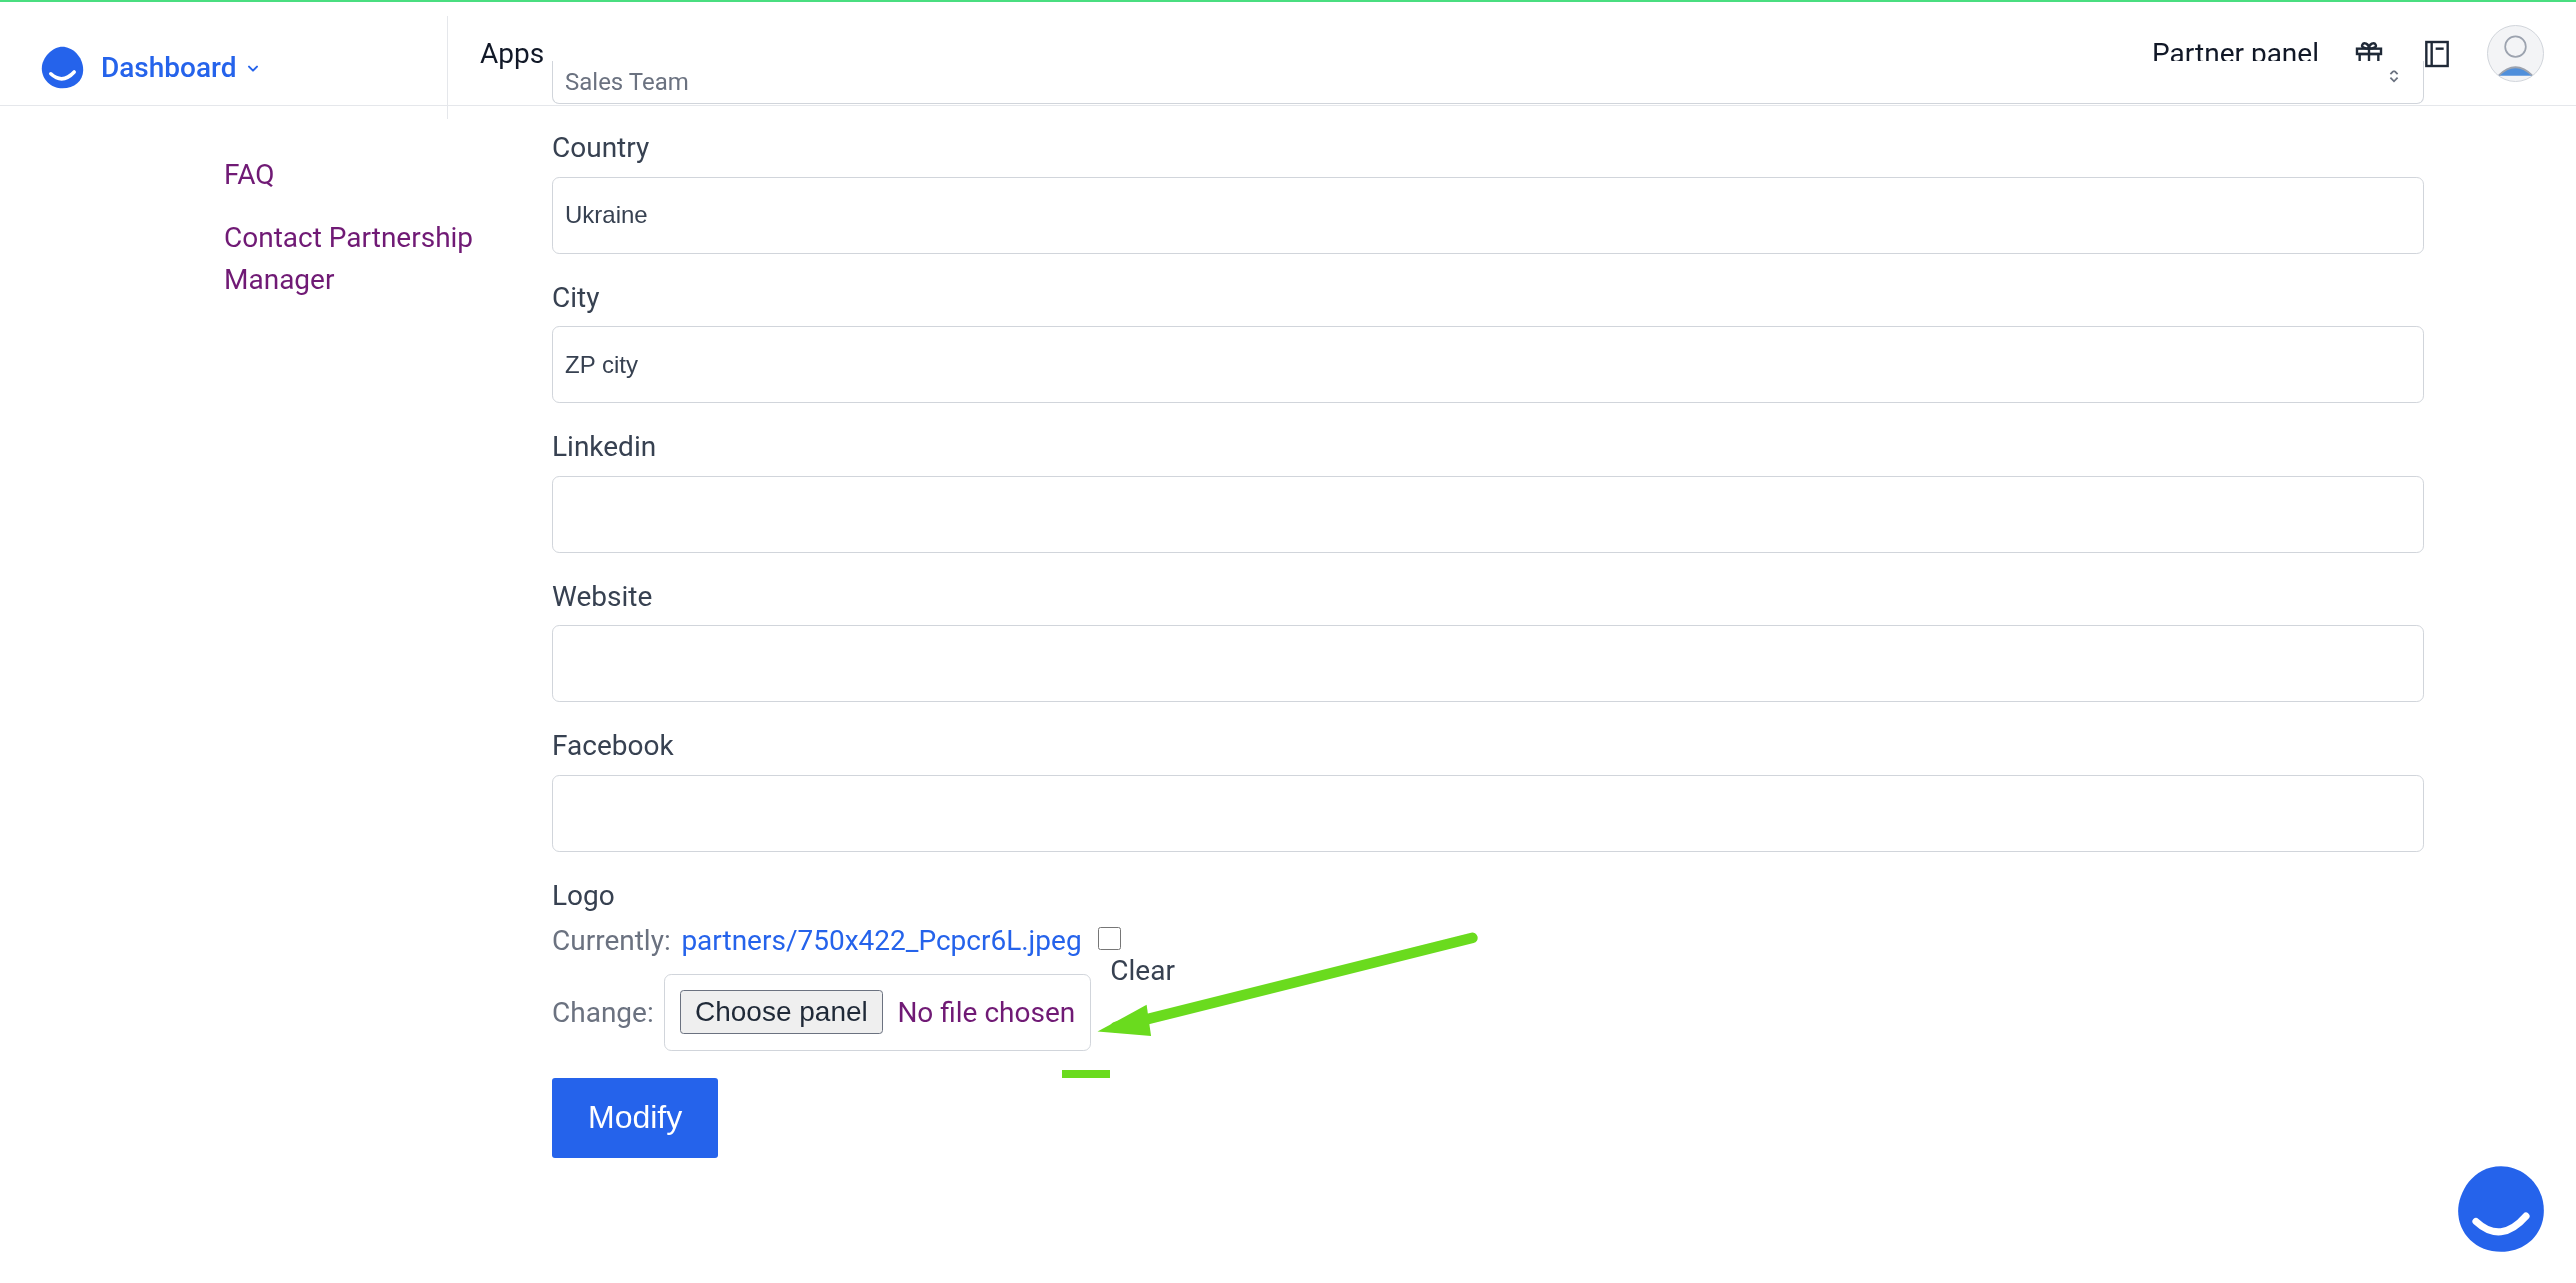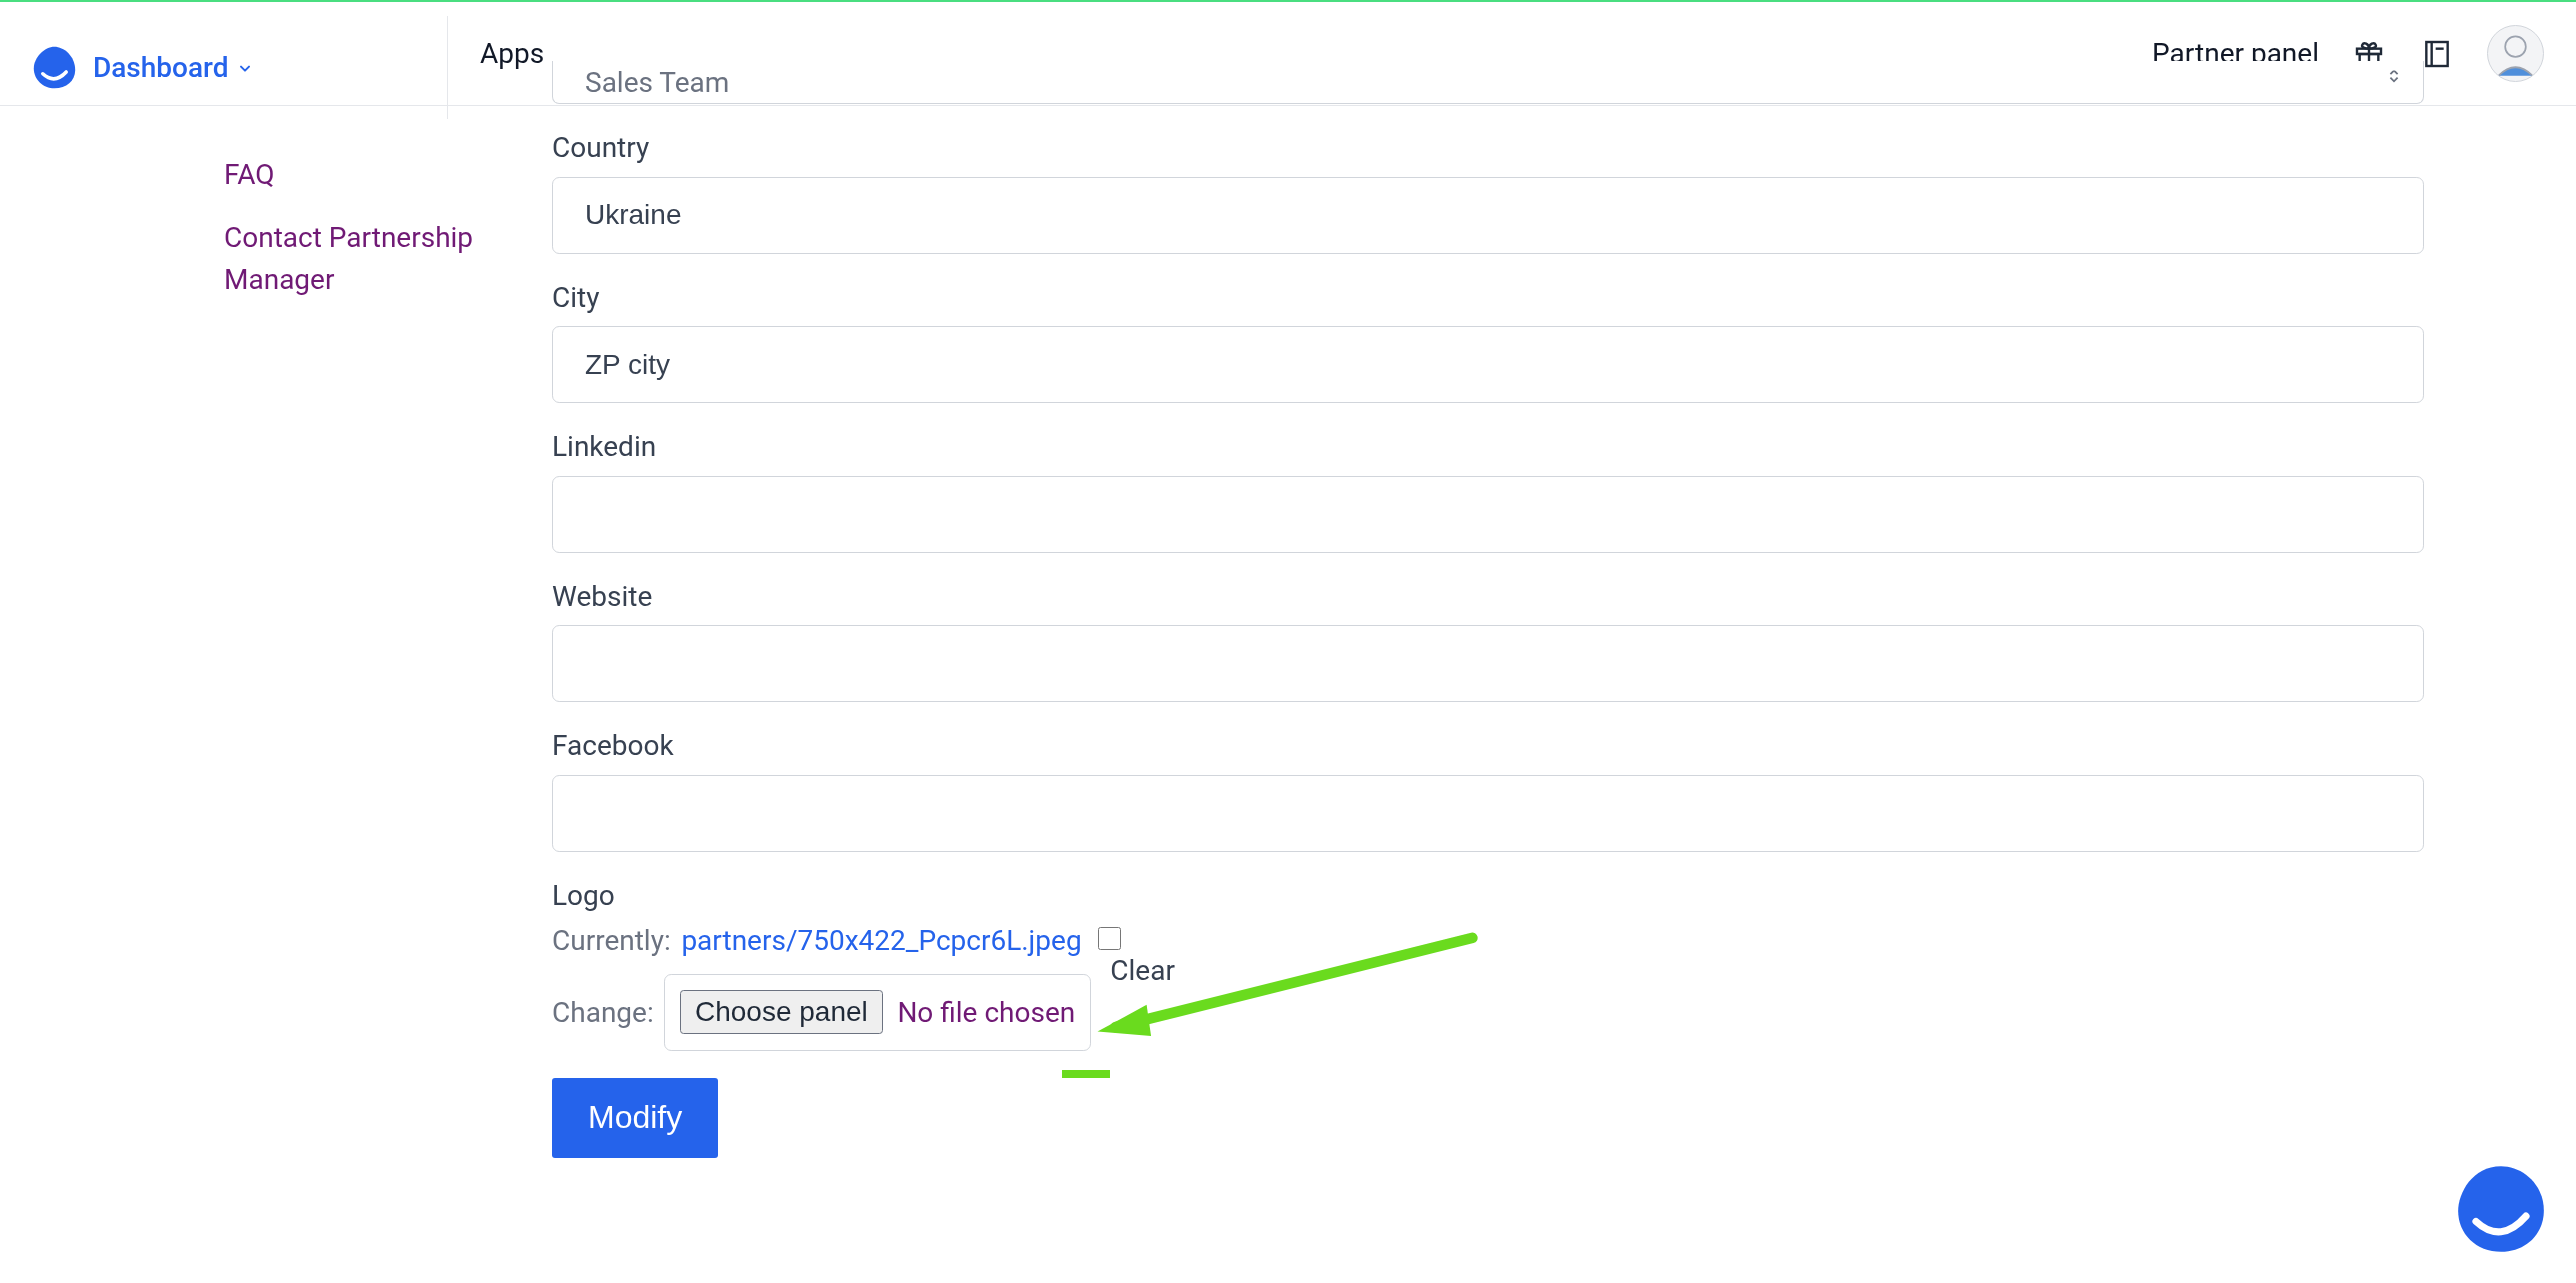--- a/index.html
+++ b/index.html
@@ -20,21 +20,21 @@
     border-top: 2.7px solid #4ade80;
     display: flex;
     align-items: center;
     position: relative;
     background: #fff;
   }
   .topbar-left {
     display: flex;
     align-items: center;
     gap: 16px;
-    padding-left: 32px;
+    padding-left: 40px;
     border-right: 0.9px solid #e5e7eb;
     height: 100%;
     width: 448px;
     margin-top: 28px;
   }
   .logo {
     width: 45px; height: 45px;
   }
   .dashboard-label {
     color: #2563eb;
@@ -109,22 +109,22 @@
     display: block;
     font-size: 28px;
     color: #374151;
     margin-bottom: 12.5px;
   }
   .form-input, .form-select {
     width: 100%;
     height: 77px;
     border: 0.9px solid #d1d5db;
     border-radius: 7.2px;
-    padding: 0 32px;
-    font-size: 28px;
+    padding: 0 12px;
+    font-size: 24px;
     color: #374151;
     background: #fff;
     outline: none;
   }
   .form-select-wrapper {
     position: relative;
   }
   .form-select-wrapper .dropdown-indicator {
     position: absolute;
     right: 21.5px;

